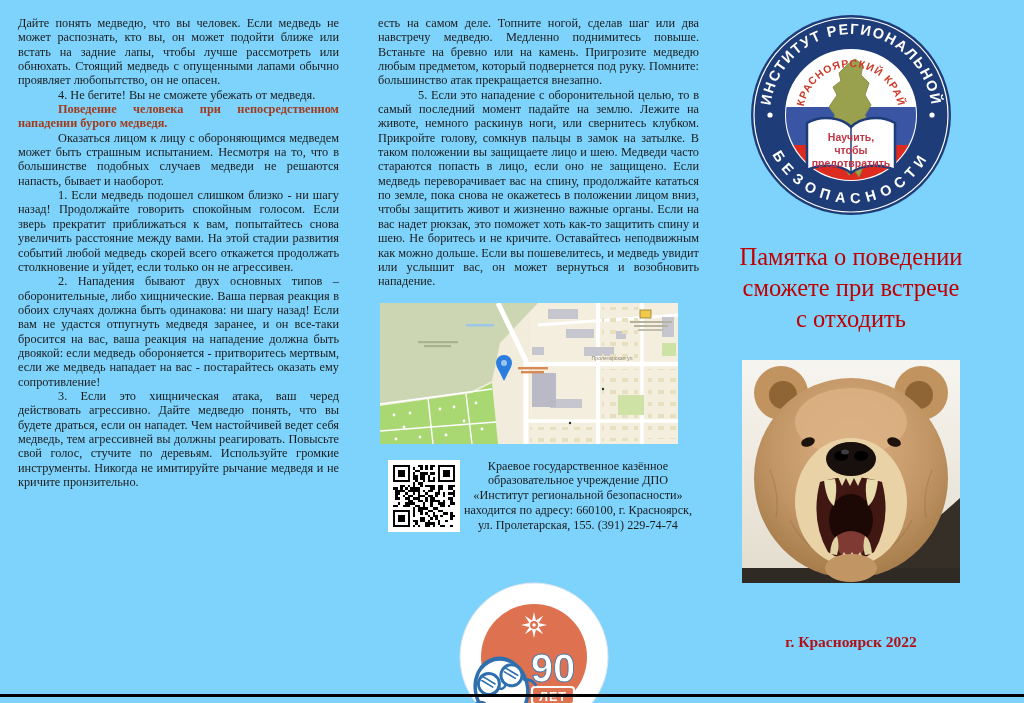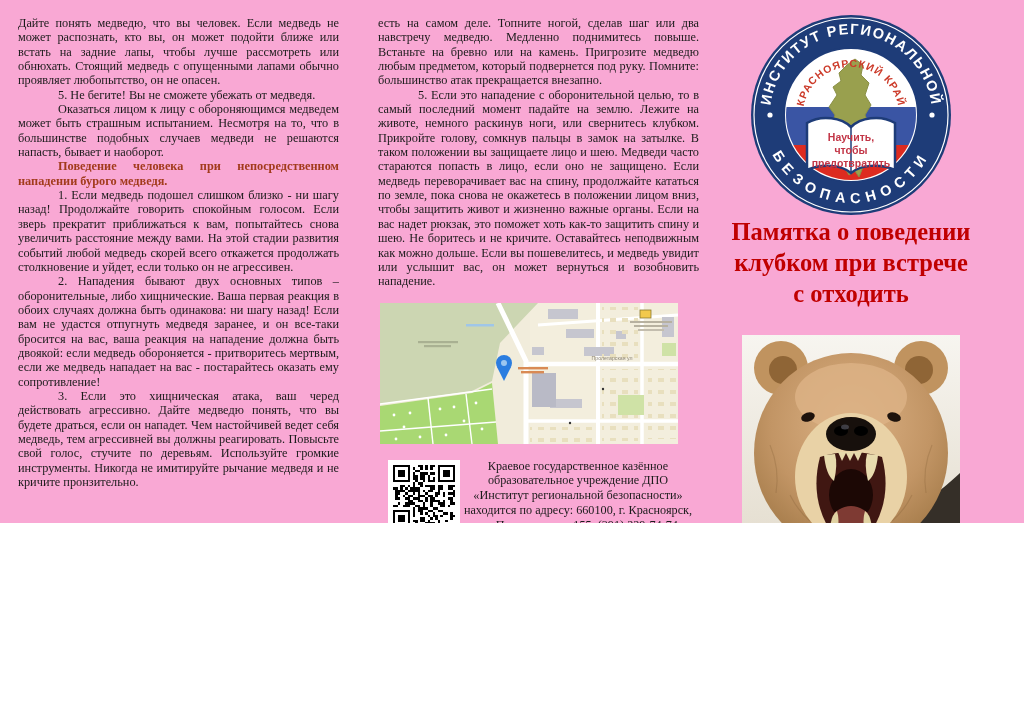--- a/index.html
+++ b/index.html
@@ -1,49 +1,49 @@
 <!DOCTYPE html>
 <html><head>
 <meta charset="utf-8">
 <style>
   html,body{margin:0;padding:0;background:#fff;}
-  #page{position:relative;width:1024px;height:523px;background:#f9a8d4;overflow:hidden;
+  #page{position:relative;width:1024px;height:703px;background:#7dd3fc;overflow:hidden;
         font-family:"Liberation Serif",serif;color:#1b1b1b;}
   .col{position:absolute;top:16px;}
   #colL{left:18px;width:321px;}
   #colM{left:378px;width:321px;}
   #colR{left:690px;width:322px;top:14px;}
   p.body{font-size:12.3px;line-height:14.35px;text-align:justify;margin:0;text-indent:40px;}
   p.noind{text-indent:0;}
   .redhead{font-size:12.6px;line-height:15.5px;font-weight:bold;color:#a23b1c;text-align:center;
            margin:3px 0 3px;text-indent:0;}
   .map{position:relative;width:298px;height:141px;margin:14px 0 0 2px;}
   .map svg{display:block;}
   .addr{display:flex;gap:2px;margin:13px 0 0 10px;align-items:flex-start;}
   .qr{width:72px;height:72px;flex:0 0 auto;margin-top:3px;}
   .addr-text{width:232px;font-size:12.2px;line-height:14.8px;text-align:center;margin-top:2px;}
   .cd-logo{position:absolute;left:458px;top:581px;width:152px;height:152px;}
   .inst{width:202px;height:202px;margin:0 auto;}
-  .title{color:#c00000;font-weight:bold;font-size:24.5px;line-height:31px;text-align:center;}
+  .title{color:#c00000;font-weight:normal;font-size:24.5px;line-height:31px;text-align:center;margin-top:25px;}
   .title span{display:block;}
   .bear{width:218px;height:223px;margin:26px auto 0;}
   .year{color:#b01218;font-weight:bold;font-size:15.5px;text-align:center;margin-top:50px;}
   .footline{position:absolute;left:0;top:694px;width:1024px;height:3px;background:#000;}
   .sans{font-family:"Liberation Sans",sans-serif;}
 </style>
 </head>
 <body>
 
 <div id="page">
 
   <div class="col" id="colL">
     <p class="body noind">Дайте понять медведю, что вы человек. Если медведь не может распознать, кто вы, он может подойти ближе или встать на задние лапы, чтобы лучше рассмотреть или обнюхать. Стоящий медведь с опущенными лапами обычно проявляет любопытство, он не опасен.</p>
-    <p class="body">5. Не бегите! Вы не сможете убежать от медведя.</p>
+    <p class="body">4. Не бегите! Вы не сможете убежать от медведя.</p>
+    <p class="body redhead">Поведение человека при непосредственном нападении бурого медведя.</p>
     <p class="body">Оказаться лицом к лицу с обороняющимся медведем может быть страшным испытанием. Несмотря на то, что в большинстве подобных случаев медведи не решаются напасть, бывает и наоборот.</p>
-    <p class="body redhead">Поведение человека при непосредственном нападении бурого медведя.</p>
     <p class="body">1. Если медведь подошел слишком близко - ни шагу назад! Продолжайте говорить спокойным голосом. Если зверь прекратит приближаться к вам, попытайтесь снова увеличить расстояние между вами. На этой стадии развития событий любой медведь скорей всего откажется продолжать столкновение и уйдет, если только он не агрессивен.</p>
     <p class="body">2. Нападения бывают двух основных типов – оборонительные, либо хищнические. Ваша первая реакция в обоих случаях должна быть одинакова: ни шагу назад! Если вам не удастся отпугнуть медведя заранее, и он все-таки бросится на вас, ваша реакция на нападение должна быть двоякой: если медведь обороняется - притворитесь мертвым, если же медведь нападает на вас - постарайтесь оказать ему сопротивление!</p>
     <p class="body">3. Если это хищническая атака, ваш черед действовать агрессивно. Дайте медведю понять, что вы будете драться, если он нападет. Чем настойчивей ведет себя медведь, тем агрессивней вы должны реагировать. Повысьте свой голос, стучите по деревьям. Используйте громкие инструменты. Никогда не имитируйте рычание медведя и не кричите пронзительно.</p>
   </div>
 
   <div class="col" id="colM">
     <p class="body noind">есть на самом деле. Топните ногой, сделав шаг или два навстречу медведю. Медленно поднимитесь повыше. Встаньте на бревно или на камень. Пригрозите медведю любым предметом, который подвернется под руку. Помните: большинство атак прекращается внезапно.</p>
     <p class="body">5. Если это нападение с оборонительной целью, то в самый последний момент падайте на землю. Лежите на животе, немного раскинув ноги, или свернитесь клубком. Прикройте голову, сомкнув пальцы в замок на затылке. В таком положении вы защищаете лицо и шею. Медведи часто стараются попасть в лицо, если оно не защищено. Если медведь переворачивает вас на спину, продолжайте кататься по земле, пока снова не окажетесь в положении лицом вниз, чтобы защитить живот и жизненно важные органы. Если на вас надет рюкзак, это поможет хоть как-то защитить спину и шею. Не боритесь и не кричите. Оставайтесь неподвижным как можно дольше. Если вы пошевелитесь, и медведь увидит или услышит вас, он может вернуться и возобновить нападение.</p>
 
     <div class="map">
@@ -437,21 +437,21 @@
         <text font-size="14.5" font-weight="bold" fill="#ffffff" letter-spacing="6" font-family="Liberation Sans, sans-serif">
           <textPath href="#instBot" startOffset="50%" text-anchor="middle">БЕЗОПАСНОСТИ</textPath>
         </text>
         <circle cx="20" cy="101" r="2.6" fill="#ffffff"></circle>
           <circle cx="182" cy="101" r="2.6" fill="#ffffff"></circle>
       </svg>
     </div>
 
     <div class="title">
       <span>Памятка о поведении</span>
-      <span>клубком при встрече</span>
+      <span>сможете при встрече</span>
       <span>с отходить</span>
     </div>
 
     <div class="bear">
       <svg width="218" height="223" viewBox="0 0 218 223">
         <defs>
           <radialGradient id="furG" cx="50%" cy="35%" r="75%">
             <stop offset="0%" stop-color="#dcb285"></stop>
               <stop offset="55%" stop-color="#c29565"></stop>
             <stop offset="100%" stop-color="#99713f"></stop>

